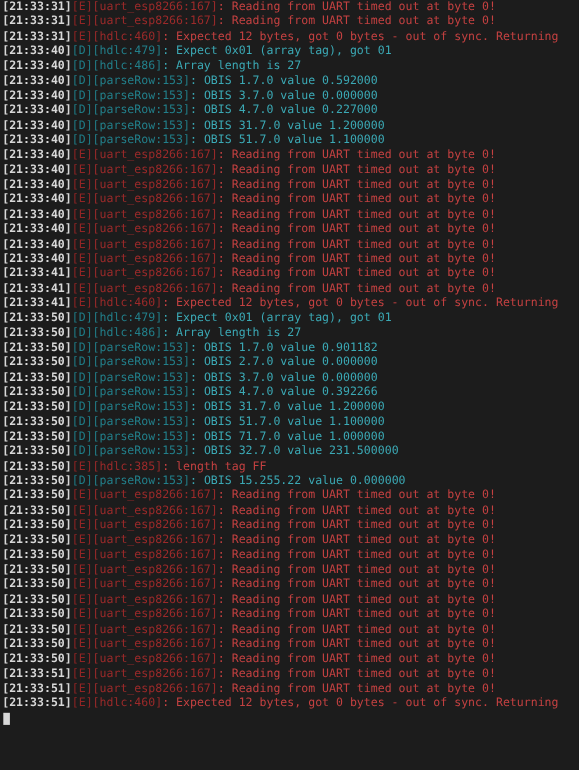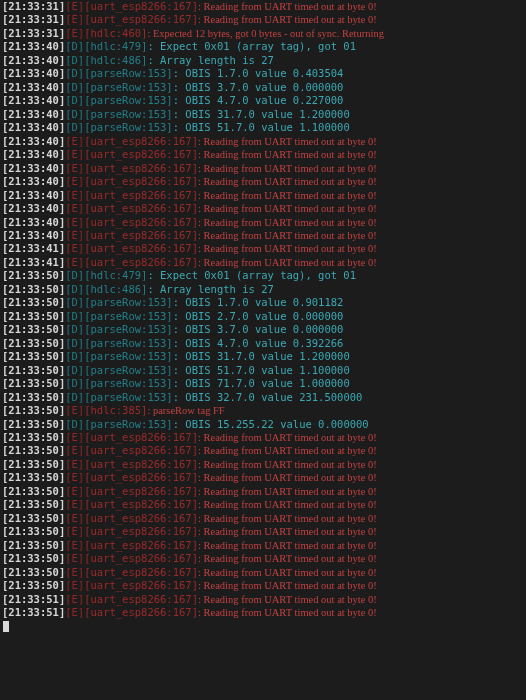--- a/index.html
+++ b/index.html
@@ -33,75 +33,77 @@
     overflow: hidden;
   }
   .ts {
     color: #d8d8d8;
     font-weight: bold;
   }
   .lvl-e { color: #922525; }
   .lvl-d { color: #1f7d88; }
   .src-e { color: #9c2a2a; }
   .src-d { color: #227f8a; }
-  .msg-e { color: #c44141; font-family: Liberation Serif, serif; }
+  .msg-e { color: #c44141; }
   .msg-d { color: #3ba9b5; }
   .cursor {
     display: block;
     width: 6px;
     height: 11px;
     background: #d8d8d8;
     margin-left: 3px;
     margin-top: 1px;
   }
 </style>
 </head>
 <body>
 
 <div id="terminal">
     <div class="log-line"><span class="ts">[21:33:31]</span><span class="lvl-e">[E]</span><span class="src-e">[uart_esp8266:167]</span><span class="msg-e">: Reading from UART timed out at byte 0!</span></div>
     <div class="log-line"><span class="ts">[21:33:31]</span><span class="lvl-e">[E]</span><span class="src-e">[uart_esp8266:167]</span><span class="msg-e">: Reading from UART timed out at byte 0!</span></div>
     <div class="log-line"><span class="ts">[21:33:31]</span><span class="lvl-e">[E]</span><span class="src-e">[hdlc:460]</span><span class="msg-e">: Expected 12 bytes, got 0 bytes - out of sync. Returning</span></div>
     <div class="log-line"><span class="ts">[21:33:40]</span><span class="lvl-d">[D]</span><span class="src-d">[hdlc:479]</span><span class="msg-d">: Expect 0x01 (array tag), got 01</span></div>
     <div class="log-line"><span class="ts">[21:33:40]</span><span class="lvl-d">[D]</span><span class="src-d">[hdlc:486]</span><span class="msg-d">: Array length is 27</span></div>
-    <div class="log-line"><span class="ts">[21:33:40]</span><span class="lvl-d">[D]</span><span class="src-d">[parseRow:153]</span><span class="msg-d">: OBIS 1.7.0 value 0.403504</span></div>
+    <div class="log-line"><span class="ts">[21:33:40]</span><span class="lvl-d">[D]</span><span class="src-d">[parseRow:153]</span><span class="msg-d">: OBIS 1.7.0 value 0.592000</span></div>
     <div class="log-line"><span class="ts">[21:33:40]</span><span class="lvl-d">[D]</span><span class="src-d">[parseRow:153]</span><span class="msg-d">: OBIS 3.7.0 value 0.000000</span></div>
     <div class="log-line"><span class="ts">[21:33:40]</span><span class="lvl-d">[D]</span><span class="src-d">[parseRow:153]</span><span class="msg-d">: OBIS 4.7.0 value 0.227000</span></div>
     <div class="log-line"><span class="ts">[21:33:40]</span><span class="lvl-d">[D]</span><span class="src-d">[parseRow:153]</span><span class="msg-d">: OBIS 31.7.0 value 1.200000</span></div>
     <div class="log-line"><span class="ts">[21:33:40]</span><span class="lvl-d">[D]</span><span class="src-d">[parseRow:153]</span><span class="msg-d">: OBIS 51.7.0 value 1.100000</span></div>
     <div class="log-line"><span class="ts">[21:33:40]</span><span class="lvl-e">[E]</span><span class="src-e">[uart_esp8266:167]</span><span class="msg-e">: Reading from UART timed out at byte 0!</span></div>
     <div class="log-line"><span class="ts">[21:33:40]</span><span class="lvl-e">[E]</span><span class="src-e">[uart_esp8266:167]</span><span class="msg-e">: Reading from UART timed out at byte 0!</span></div>
     <div class="log-line"><span class="ts">[21:33:40]</span><span class="lvl-e">[E]</span><span class="src-e">[uart_esp8266:167]</span><span class="msg-e">: Reading from UART timed out at byte 0!</span></div>
     <div class="log-line"><span class="ts">[21:33:40]</span><span class="lvl-e">[E]</span><span class="src-e">[uart_esp8266:167]</span><span class="msg-e">: Reading from UART timed out at byte 0!</span></div>
     <div class="log-line"><span class="ts">[21:33:40]</span><span class="lvl-e">[E]</span><span class="src-e">[uart_esp8266:167]</span><span class="msg-e">: Reading from UART timed out at byte 0!</span></div>
     <div class="log-line"><span class="ts">[21:33:40]</span><span class="lvl-e">[E]</span><span class="src-e">[uart_esp8266:167]</span><span class="msg-e">: Reading from UART timed out at byte 0!</span></div>
     <div class="log-line"><span class="ts">[21:33:40]</span><span class="lvl-e">[E]</span><span class="src-e">[uart_esp8266:167]</span><span class="msg-e">: Reading from UART timed out at byte 0!</span></div>
     <div class="log-line"><span class="ts">[21:33:40]</span><span class="lvl-e">[E]</span><span class="src-e">[uart_esp8266:167]</span><span class="msg-e">: Reading from UART timed out at byte 0!</span></div>
     <div class="log-line"><span class="ts">[21:33:41]</span><span class="lvl-e">[E]</span><span class="src-e">[uart_esp8266:167]</span><span class="msg-e">: Reading from UART timed out at byte 0!</span></div>
     <div class="log-line"><span class="ts">[21:33:41]</span><span class="lvl-e">[E]</span><span class="src-e">[uart_esp8266:167]</span><span class="msg-e">: Reading from UART timed out at byte 0!</span></div>
+    <div class="log-line"><span class="ts">[21:33:41]</span><span class="lvl-e">[E]</span><span class="src-e">[hdlc:460]</span><span class="msg-e">: Expected 12 bytes, got 0 bytes - out of sync. Returning</span></div>
     <div class="log-line"><span class="ts">[21:33:50]</span><span class="lvl-d">[D]</span><span class="src-d">[hdlc:479]</span><span class="msg-d">: Expect 0x01 (array tag), got 01</span></div>
     <div class="log-line"><span class="ts">[21:33:50]</span><span class="lvl-d">[D]</span><span class="src-d">[hdlc:486]</span><span class="msg-d">: Array length is 27</span></div>
     <div class="log-line"><span class="ts">[21:33:50]</span><span class="lvl-d">[D]</span><span class="src-d">[parseRow:153]</span><span class="msg-d">: OBIS 1.7.0 value 0.901182</span></div>
     <div class="log-line"><span class="ts">[21:33:50]</span><span class="lvl-d">[D]</span><span class="src-d">[parseRow:153]</span><span class="msg-d">: OBIS 2.7.0 value 0.000000</span></div>
     <div class="log-line"><span class="ts">[21:33:50]</span><span class="lvl-d">[D]</span><span class="src-d">[parseRow:153]</span><span class="msg-d">: OBIS 3.7.0 value 0.000000</span></div>
     <div class="log-line"><span class="ts">[21:33:50]</span><span class="lvl-d">[D]</span><span class="src-d">[parseRow:153]</span><span class="msg-d">: OBIS 4.7.0 value 0.392266</span></div>
     <div class="log-line"><span class="ts">[21:33:50]</span><span class="lvl-d">[D]</span><span class="src-d">[parseRow:153]</span><span class="msg-d">: OBIS 31.7.0 value 1.200000</span></div>
     <div class="log-line"><span class="ts">[21:33:50]</span><span class="lvl-d">[D]</span><span class="src-d">[parseRow:153]</span><span class="msg-d">: OBIS 51.7.0 value 1.100000</span></div>
     <div class="log-line"><span class="ts">[21:33:50]</span><span class="lvl-d">[D]</span><span class="src-d">[parseRow:153]</span><span class="msg-d">: OBIS 71.7.0 value 1.000000</span></div>
     <div class="log-line"><span class="ts">[21:33:50]</span><span class="lvl-d">[D]</span><span class="src-d">[parseRow:153]</span><span class="msg-d">: OBIS 32.7.0 value 231.500000</span></div>
-    <div class="log-line"><span class="ts">[21:33:50]</span><span class="lvl-e">[E]</span><span class="src-e">[hdlc:385]</span><span class="msg-e">: parseRow tag FF</span></div>
+    <div class="log-line"><span class="ts">[21:33:50]</span><span class="lvl-e">[E]</span><span class="src-e">[hdlc:385]</span><span class="msg-e">: length tag FF</span></div>
     <div class="log-line"><span class="ts">[21:33:50]</span><span class="lvl-d">[D]</span><span class="src-d">[parseRow:153]</span><span class="msg-d">: OBIS 15.255.22 value 0.000000</span></div>
     <div class="log-line"><span class="ts">[21:33:50]</span><span class="lvl-e">[E]</span><span class="src-e">[uart_esp8266:167]</span><span class="msg-e">: Reading from UART timed out at byte 0!</span></div>
     <div class="log-line"><span class="ts">[21:33:50]</span><span class="lvl-e">[E]</span><span class="src-e">[uart_esp8266:167]</span><span class="msg-e">: Reading from UART timed out at byte 0!</span></div>
     <div class="log-line"><span class="ts">[21:33:50]</span><span class="lvl-e">[E]</span><span class="src-e">[uart_esp8266:167]</span><span class="msg-e">: Reading from UART timed out at byte 0!</span></div>
     <div class="log-line"><span class="ts">[21:33:50]</span><span class="lvl-e">[E]</span><span class="src-e">[uart_esp8266:167]</span><span class="msg-e">: Reading from UART timed out at byte 0!</span></div>
     <div class="log-line"><span class="ts">[21:33:50]</span><span class="lvl-e">[E]</span><span class="src-e">[uart_esp8266:167]</span><span class="msg-e">: Reading from UART timed out at byte 0!</span></div>
     <div class="log-line"><span class="ts">[21:33:50]</span><span class="lvl-e">[E]</span><span class="src-e">[uart_esp8266:167]</span><span class="msg-e">: Reading from UART timed out at byte 0!</span></div>
     <div class="log-line"><span class="ts">[21:33:50]</span><span class="lvl-e">[E]</span><span class="src-e">[uart_esp8266:167]</span><span class="msg-e">: Reading from UART timed out at byte 0!</span></div>
     <div class="log-line"><span class="ts">[21:33:50]</span><span class="lvl-e">[E]</span><span class="src-e">[uart_esp8266:167]</span><span class="msg-e">: Reading from UART timed out at byte 0!</span></div>
     <div class="log-line"><span class="ts">[21:33:50]</span><span class="lvl-e">[E]</span><span class="src-e">[uart_esp8266:167]</span><span class="msg-e">: Reading from UART timed out at byte 0!</span></div>
     <div class="log-line"><span class="ts">[21:33:50]</span><span class="lvl-e">[E]</span><span class="src-e">[uart_esp8266:167]</span><span class="msg-e">: Reading from UART timed out at byte 0!</span></div>
     <div class="log-line"><span class="ts">[21:33:50]</span><span class="lvl-e">[E]</span><span class="src-e">[uart_esp8266:167]</span><span class="msg-e">: Reading from UART timed out at byte 0!</span></div>
     <div class="log-line"><span class="ts">[21:33:50]</span><span class="lvl-e">[E]</span><span class="src-e">[uart_esp8266:167]</span><span class="msg-e">: Reading from UART timed out at byte 0!</span></div>
     <div class="log-line"><span class="ts">[21:33:51]</span><span class="lvl-e">[E]</span><span class="src-e">[uart_esp8266:167]</span><span class="msg-e">: Reading from UART timed out at byte 0!</span></div>
     <div class="log-line"><span class="ts">[21:33:51]</span><span class="lvl-e">[E]</span><span class="src-e">[uart_esp8266:167]</span><span class="msg-e">: Reading from UART timed out at byte 0!</span></div>
+    <div class="log-line"><span class="ts">[21:33:51]</span><span class="lvl-e">[E]</span><span class="src-e">[hdlc:460]</span><span class="msg-e">: Expected 12 bytes, got 0 bytes - out of sync. Returning</span></div>
     <span class="cursor"></span>
   </div>
 
 </body></html>

